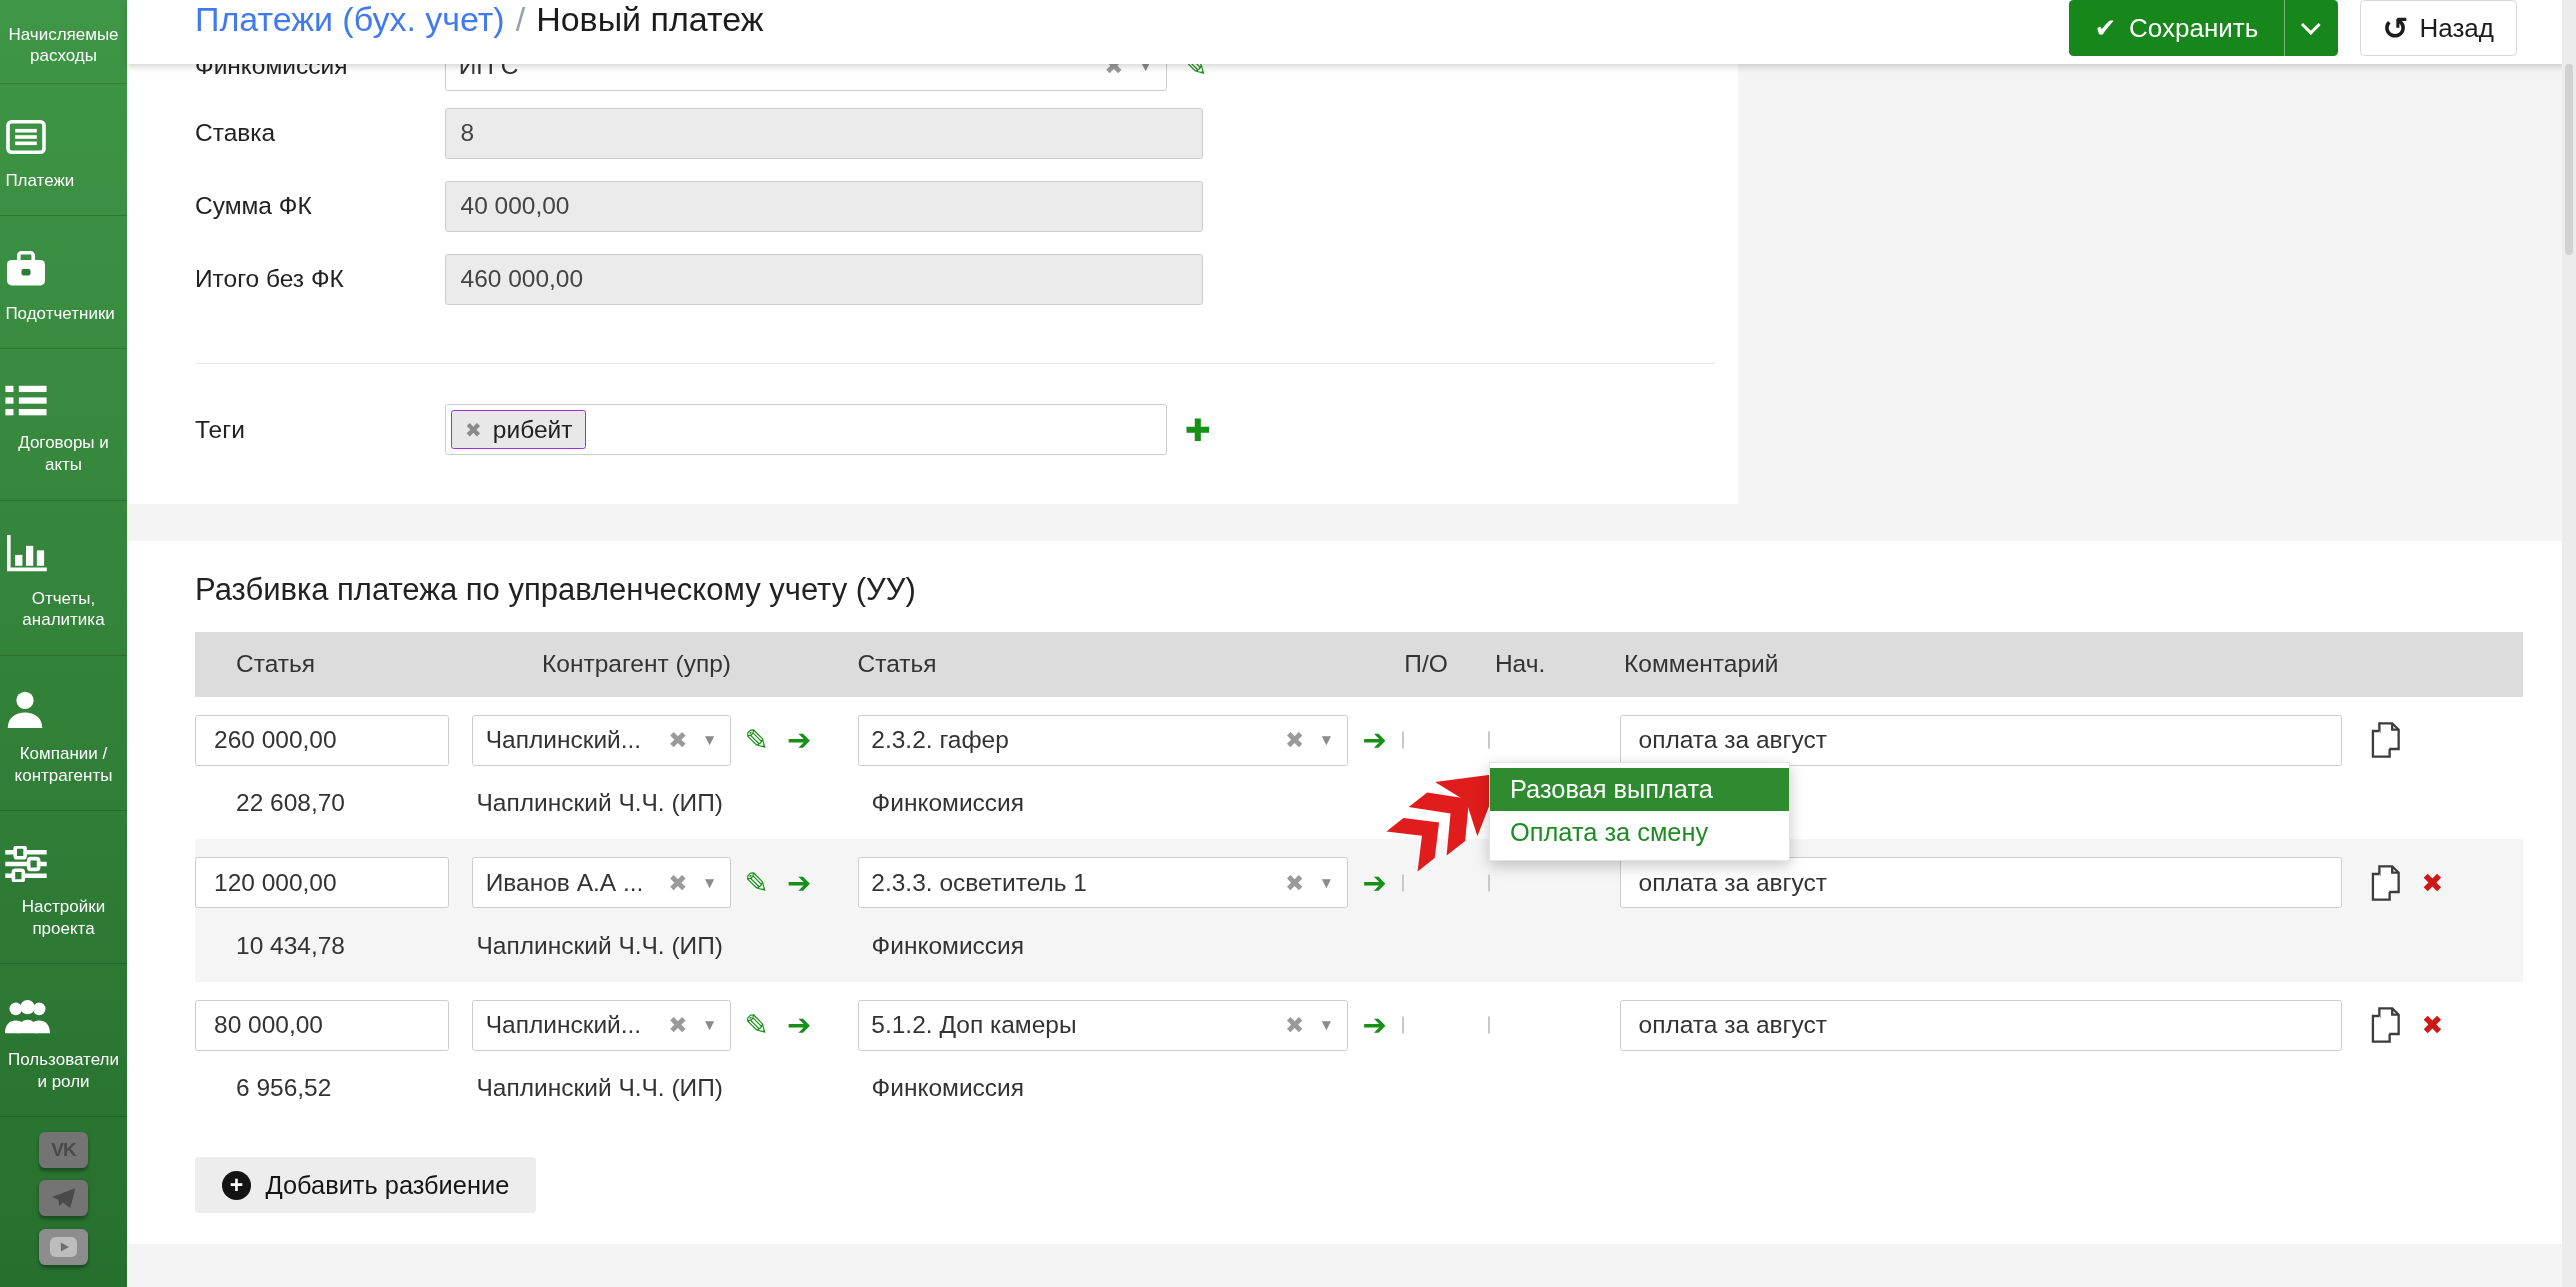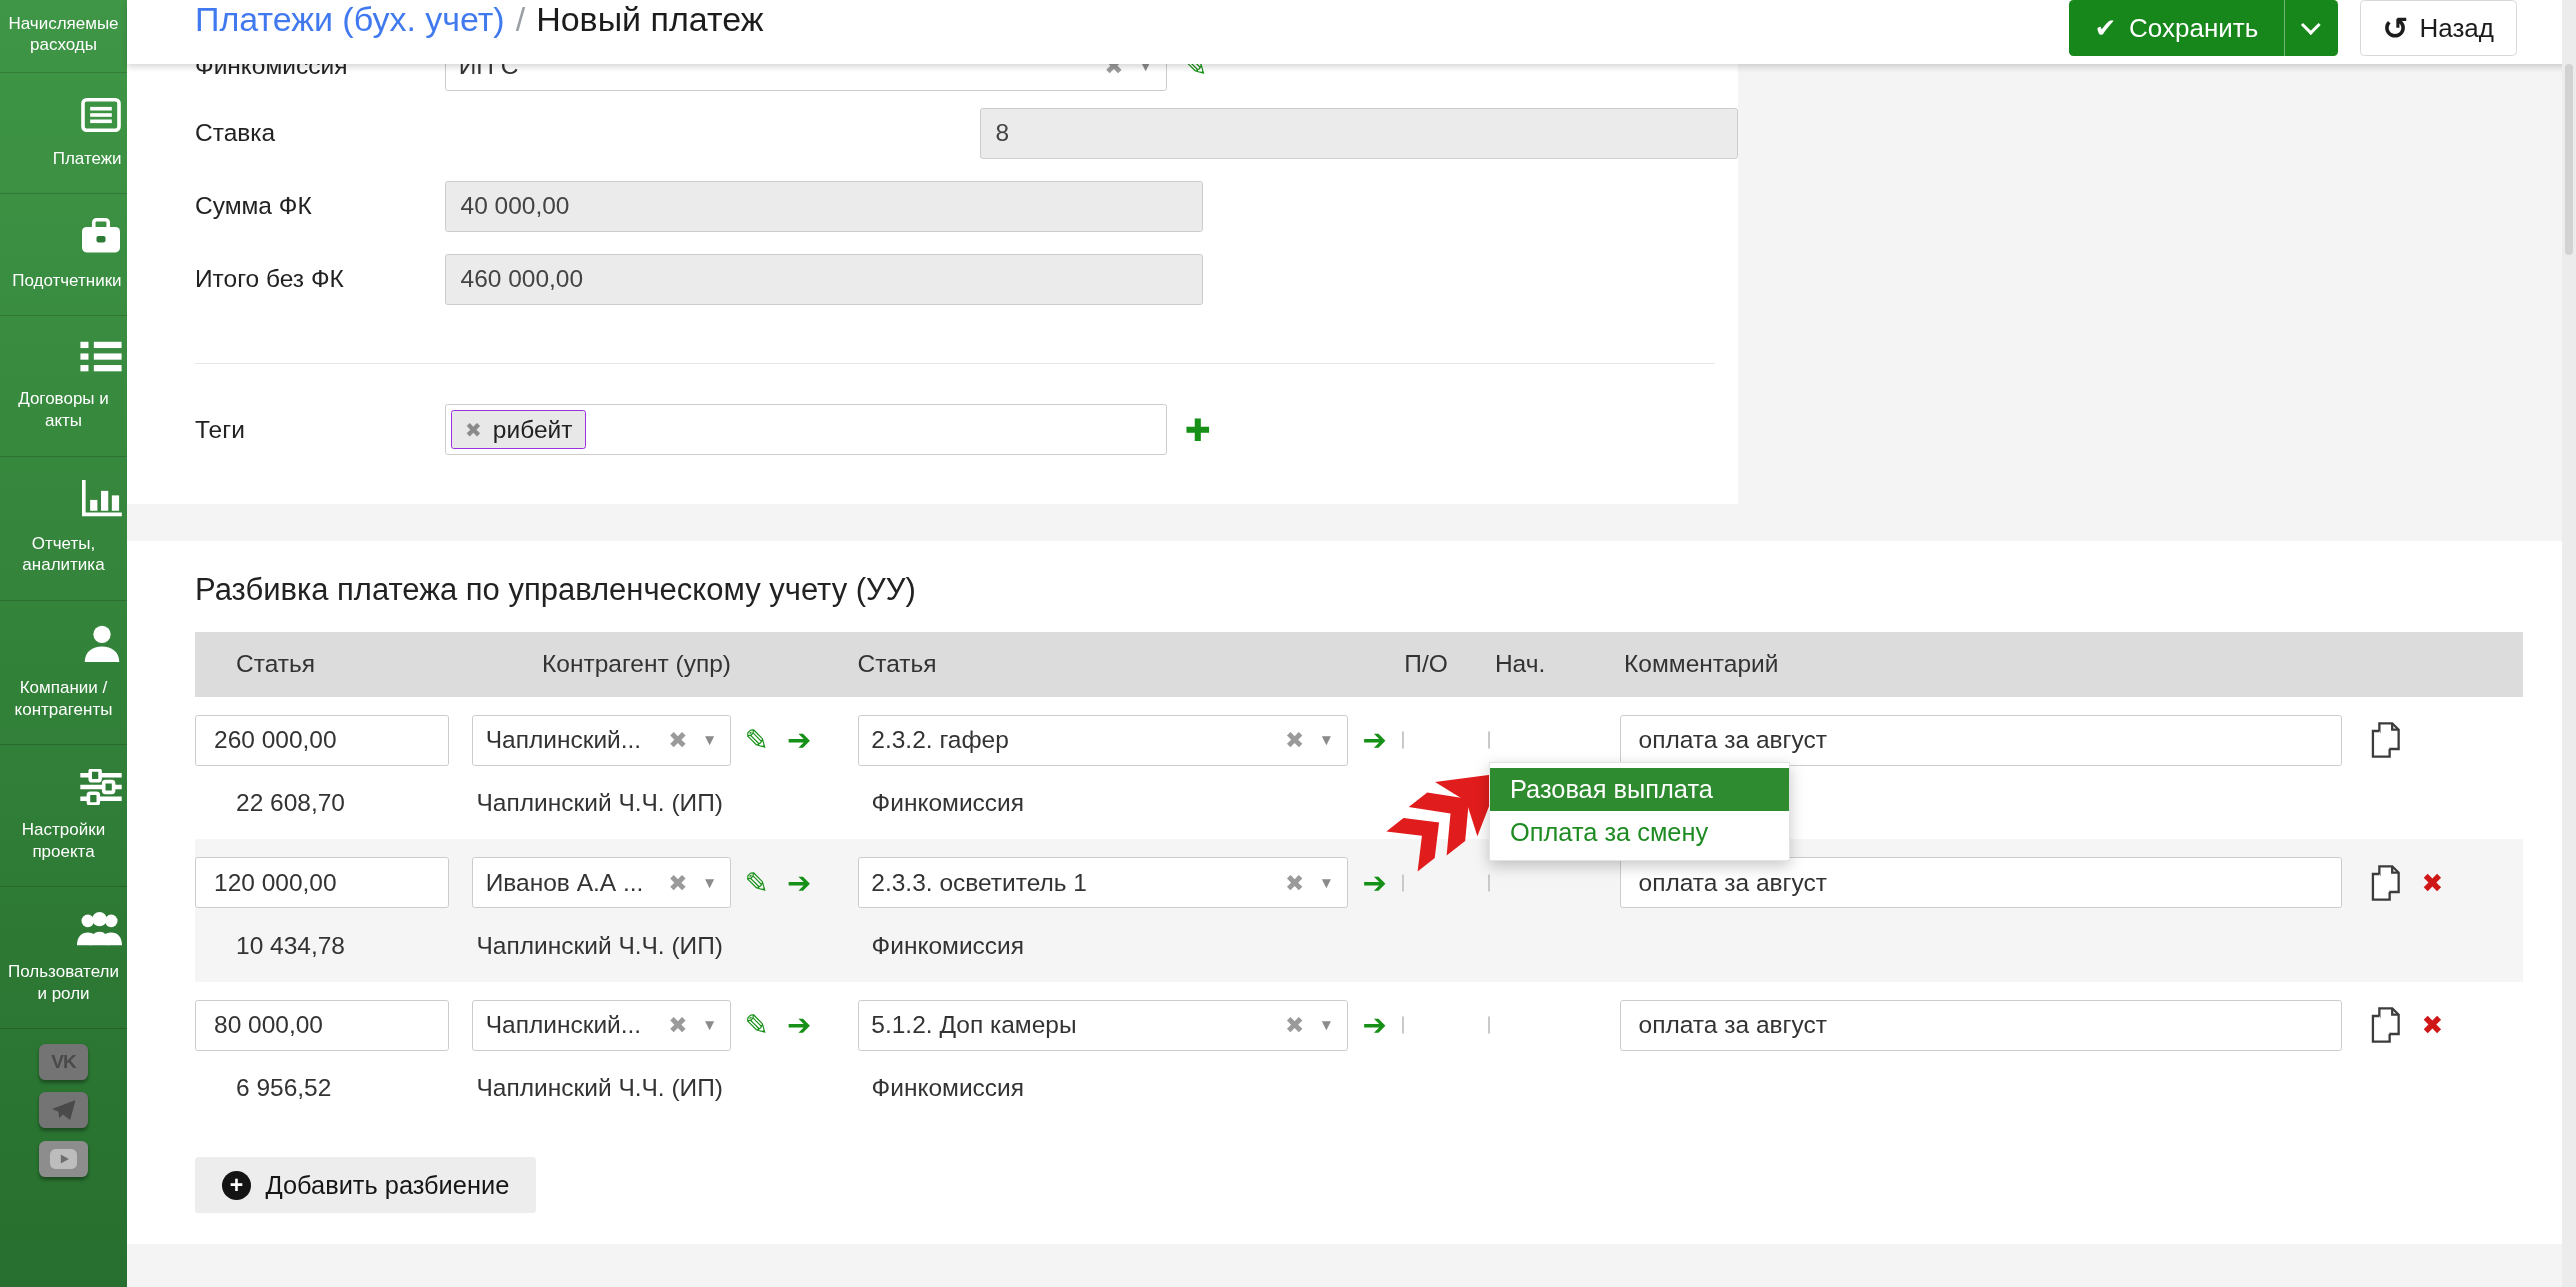--- a/index.html
+++ b/index.html
@@ -2,21 +2,21 @@
 <html style="font-size:14.5px"><head>
 <meta charset="utf-8">
 <style>
   * { box-sizing: border-box; margin:0; padding:0; }
   html,body { width:2576px; height:1287px; overflow:hidden; }
   body { font-family:"Liberation Sans", sans-serif; background:#f4f4f4; position:relative; }
   #app { display:flex; width:2576px; height:1287px; }
 
   
   .sidebar { width:127px; min-width:127px; height:1287px; background:linear-gradient(180deg,#3f9646 0%,#276f2e 100%); overflow:hidden; display:flex; flex-direction:column; }
-  .nav-item { border-bottom:0.9px solid rgba(0,0,0,.16); padding:23.6px 5.4px; display:flex; flex-direction:column; align-items:flex-end; gap:14.5px; color:#fff; cursor:pointer; }
+  .nav-item { border-bottom:0.9px solid rgba(0,0,0,.16); padding:23.6px 5.4px; display:flex; flex-direction:column; align-items:flex-start; gap:14.5px; color:#fff; cursor:pointer;margin-top:11px; }
   .nav-item.first { padding:12.7px 5.4px 16.3px; }
   .nav-label { font-size:17px; line-height:1.28; text-align:center; }
   .nav-icon svg { display:block; }
   .social { margin-top:14.5px; display:flex; flex-wrap:wrap; justify-content:center; gap:12.7px; padding:0 9px; }
   .soc { width:49px; height:36px; border-radius:6.4px; background:#747474; display:flex; align-items:center; justify-content:center; box-shadow:0 2.7px 3.6px rgba(0,0,0,.35); cursor:pointer; }
   .soc.yt { background:#8d8d8d; }
   .vk-txt { font-size:19px; font-weight:bold; color:#4a4a4a; letter-spacing:-0.9px; }
 
   
   .main { flex:1; position:relative; display:flex; flex-direction:column; }
@@ -37,21 +37,21 @@
 
   .content { position:relative; flex:1;border-radius:7px; }
 
   
   .panel-top { position:absolute; left:0; top:0; width:1611px; height:440px; background:#fff; overflow:hidden; padding:0 0 0 68px; }
   .f-row { display:flex; align-items:center; }
   .f-label { width:250px; font-size:24.5px; color:#222; }
   .f-field { width:758px; height:51px; border:0.9px solid #ccc; border-radius:2.7px; background:#ebebeb; display:flex; align-items:center; padding:0 14.5px; font-size:24.5px; color:#444; }
   .f-select { width:722px; height:51px; border:0.9px solid #ccc; border-radius:2.7px; background:#fff; display:flex; align-items:center; padding:0 12.7px; font-size:24.5px; color:#333; }
   .row-finkom { margin-top:-23.6px; }
-  .row-stavka { margin-top:16.3px;justify-content:space-between; }
+  .row-stavka { margin-top:16.3px; }
   .row-summafk, .row-itogo { margin-top:22px; }
   .form-divider { margin:58px 0 0; border:none; border-top:0.9px solid #e7e7e7; width:1520px; }
   .row-tags { margin-top:40px; }
   .sel-x { margin-left:auto; color:#9a9a9a; font-size:23px; font-weight:bold; cursor:pointer; }
   .sel-caret { color:#8b8b8b; font-size:15.4px; margin-left:14.5px; cursor:pointer; }
   .chip { display:inline-flex; align-items:center; gap:11px; background:#e8e8e8; border:1.8px solid #9b30e0; border-radius:2.7px; padding:4.5px 12.7px; font-size:24.5px; color:#222; }
   .chip-x { color:#8a8a8a; font-weight:bold; font-size:20px; cursor:pointer; }
   .ico-green { color:#169016; }
   .pencil { font-size:29px; cursor:pointer; }
   .arrow { font-size:29px; font-weight:bold; cursor:pointer; }

